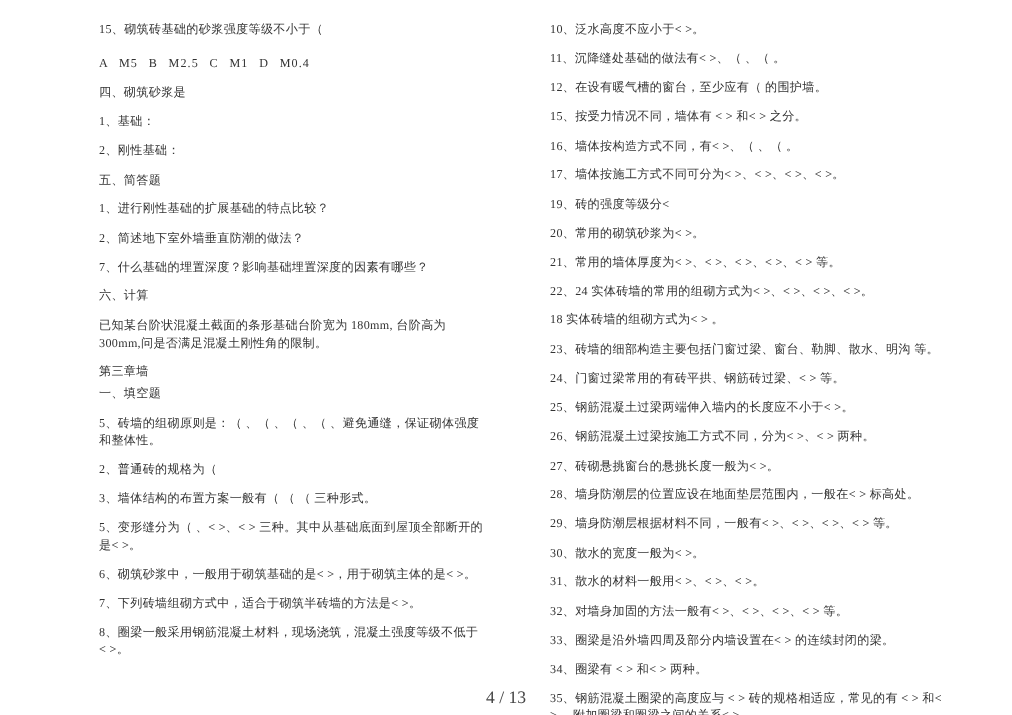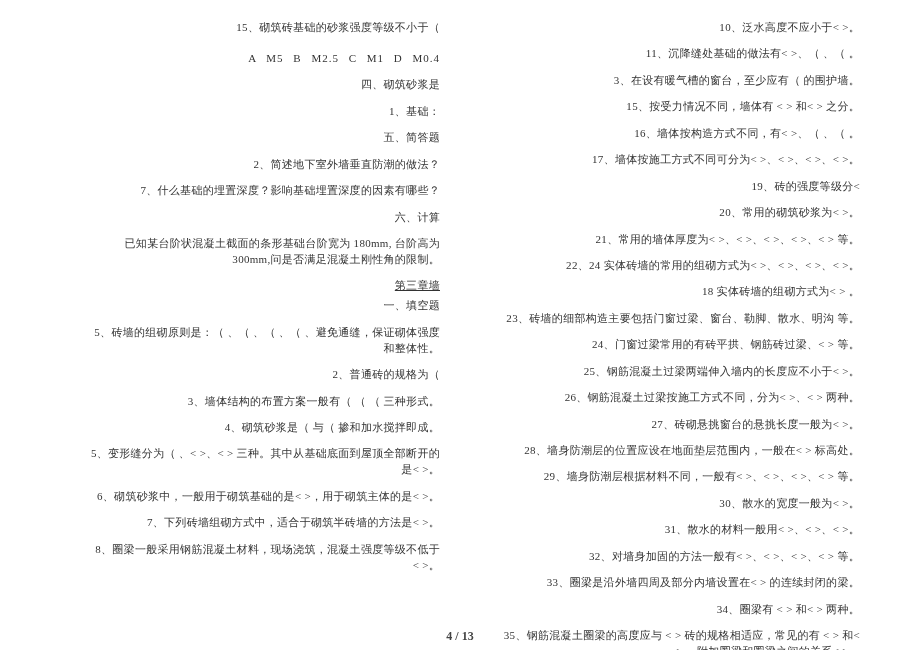--- a/index.html
+++ b/index.html
@@ -10,76 +10,75 @@
       font-family: "SimSun", "宋体", serif;
       font-size: 11px;
       color: #333;
       display: flex;
       padding: 20px 40px 10px 40px;
       position: relative;
     }
     .col {
       width: 50%;
       padding: 0 12px;
-      text-align: right;
     }
     .col-left { padding-left: 50px; padding-right: 20px; }
     .col-right { padding-left: 40px; padding-right: 20px; }
     .row {
       margin-bottom: 10.5px;
       line-height: 1.45;
       letter-spacing: 0.3px;
     }
     .tight { margin-bottom: 4px; }
     .heading {
       font-weight: bold;
       font-family: "SimHei", "黑体", sans-serif;
     }
     .opts { letter-spacing: 1px; word-spacing: 6px; margin-top: 15px; }
     .gap { margin-top: 4px; }
     .page-num {
       position: absolute;
       bottom: 6px;
       left: 50%;
       transform: translateX(-50%);
-      font-size: 12px;
+      font-size: 16px;
       color: #444;
-      font-weight: bold;
     }
   </style>
 </head>
 <body>
 
 <div class="col col-left">
   <div class="row">15、砌筑砖基础的砂浆强度等级不小于（</div>
   <div class="row opts">A   M5     B    M2.5      C   M1      D M0.4</div>
   <div class="row">四、砌筑砂浆是</div>
   <div class="row">1、基础：</div>
+  <div class="row">2、刚性基础：</div>
   <div class="row">五、简答题</div>
+  <div class="row">1、进行刚性基础的扩展基础的特点比较？</div>
   <div class="row">2、简述地下室外墙垂直防潮的做法？</div>
   <div class="row">7、什么基础的埋置深度？影响基础埋置深度的因素有哪些？</div>
   <div class="row">六、计算</div>
   <div class="row">已知某台阶状混凝土截面的条形基础台阶宽为 180mm, 台阶高为 300mm,问是否满足混凝土刚性角的限制。</div>
-  <div class="row tight" style="text-decoration: underline;">第三章墙</div>
+  <div class="row tight" style="">第三章墙</div>
   <div class="row gap">一、填空题</div>
   <div class="row">5、砖墙的组砌原则是：（               、（             、（            、（           、避免通缝，保证砌体强度和整体性。</div>
   <div class="row">2、普通砖的规格为（</div>
   <div class="row">3、墙体结构的布置方案一般有（             （               （       三种形式。</div>
-  <div class="row">4、砌筑砂浆是（              与（                 掺和加水搅拌即成。</div>
   <div class="row">5、变形缝分为（       、&lt;          &gt;、&lt;        &gt; 三种。其中从基础底面到屋顶全部断开的是&lt;          &gt;。</div>
   <div class="row">6、砌筑砂浆中，一般用于砌筑基础的是&lt;         &gt;，用于砌筑主体的是&lt;           &gt;。</div>
   <div class="row">7、下列砖墙组砌方式中，适合于砌筑半砖墙的方法是&lt;           &gt;。</div>
   <div class="row">8、圈梁一般采用钢筋混凝土材料，现场浇筑，混凝土强度等级不低于&lt;       &gt;。</div>
 
 </div>
 
 <div class="col col-right">
   <div class="row">10、泛水高度不应小于&lt;              &gt;。</div>
   <div class="row">11、沉降缝处基础的做法有&lt;               &gt;、（              、（               。</div>
-  <div class="row">3、在设有暖气槽的窗台，至少应有（           的围护墙。</div>
+  <div class="row">12、在设有暖气槽的窗台，至少应有（           的围护墙。</div>
   <div class="row">15、按受力情况不同，墙体有    &lt;           &gt; 和&lt;             &gt;   之分。</div>
   <div class="row">16、墙体按构造方式不同，有&lt;            &gt;、（          、（            。</div>
   <div class="row">17、墙体按施工方式不同可分为&lt;               &gt;、&lt;           &gt;、&lt;             &gt;、&lt;           &gt;。</div>
   <div class="row">19、砖的强度等级分&lt;</div>
   <div class="row">20、常用的砌筑砂浆为&lt;            &gt;。</div>
   <div class="row">21、常用的墙体厚度为&lt;               &gt;、&lt;           &gt;、&lt;           &gt;、&lt;           &gt;、&lt;           &gt;  等。</div>
   <div class="row">22、24 实体砖墙的常用的组砌方式为&lt;             &gt;、&lt;          &gt;、&lt;             &gt;、&lt;          &gt;。</div>
   <div class="row">18 实体砖墙的组砌方式为&lt;                      &gt;               。</div>
   <div class="row">23、砖墙的细部构造主要包括门窗过梁、窗台、勒脚、散水、明沟                    等。</div>
   <div class="row">24、门窗过梁常用的有砖平拱、钢筋砖过梁、&lt;               &gt; 等。</div>

